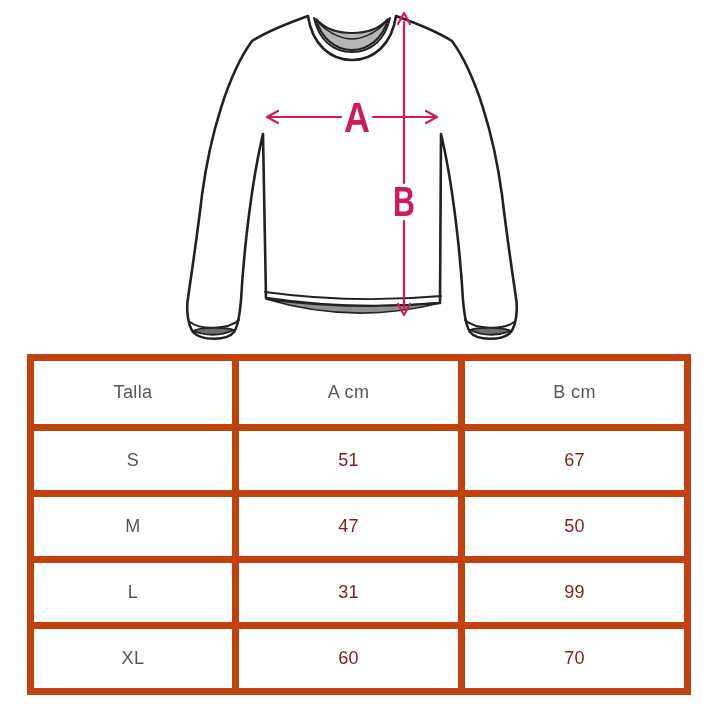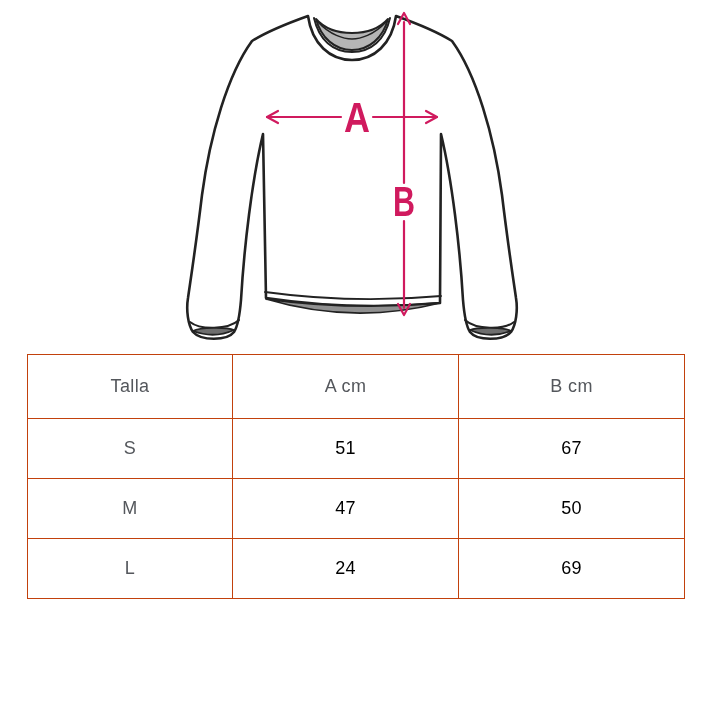--- a/index.html
+++ b/index.html
@@ -10,27 +10,27 @@
   }
   .diagram-wrap{width:717px;height:353px;}
   .size-table{
     border-collapse:collapse;table-layout:fixed;
     margin:1px 0 0 27px;width:657px;
   }
   .size-table col.c-size{width:205px;}
   .size-table col.c-a{width:226px;}
   .size-table col.c-b{width:226px;}
   .size-table th,.size-table td{
-    border:1px solid #c2410c;text-align:center;vertical-align:middle;
+    border:7px solid #c2410c;text-align:center;vertical-align:middle;
     background:#ffffff;padding:0;
   }
   .size-table th{
     height:63px;font-size:18px;font-weight:500;color:#54575c;letter-spacing:.4px;
   }
-  .size-table td{height:59px;font-size:18px;color:#000000;letter-spacing:.3px;}
+  .size-table td{height:59px;font-size:18px;color:#7f1d1d;letter-spacing:.3px;}
   .size-table td.size-cell{color:#54575c;font-weight:500;letter-spacing:.6px;}
   
   .outline{fill:#ffffff;stroke:#222222;stroke-width:2.6;stroke-linejoin:round;}
   .thinline{fill:none;stroke:#222222;stroke-width:2;stroke-linecap:round;}
   .collar-fill{fill:#b6b6b6;stroke:#222222;stroke-width:2;stroke-linejoin:round;}
   .hem-fill{fill:#909090;stroke:#222222;stroke-width:1.8;stroke-linejoin:round;}
   .cuff-fill{fill:#6e6e6e;stroke:#222222;stroke-width:1.8;stroke-linejoin:round;}
   .arrow{fill:none;stroke:#d01a5e;stroke-width:2.2;stroke-linecap:round;stroke-linejoin:round;}
   .arrow-letter{
     fill:#d01a5e;font-family:"Liberation Sans",sans-serif;font-weight:700;
@@ -122,17 +122,22 @@
       <td>51</td>
       <td>67</td>
     </tr>
     <tr>
       <td class="size-cell">M</td>
       <td>47</td>
       <td>50</td>
     </tr>
     <tr>
       <td class="size-cell">L</td>
-      <td>24</td>
-      <td>69</td>
+      <td>31</td>
+      <td>99</td>
+    </tr>
+    <tr>
+      <td class="size-cell">XL</td>
+      <td>60</td>
+      <td>70</td>
     </tr>
   </tbody>
 </table>
 
 </body></html>

